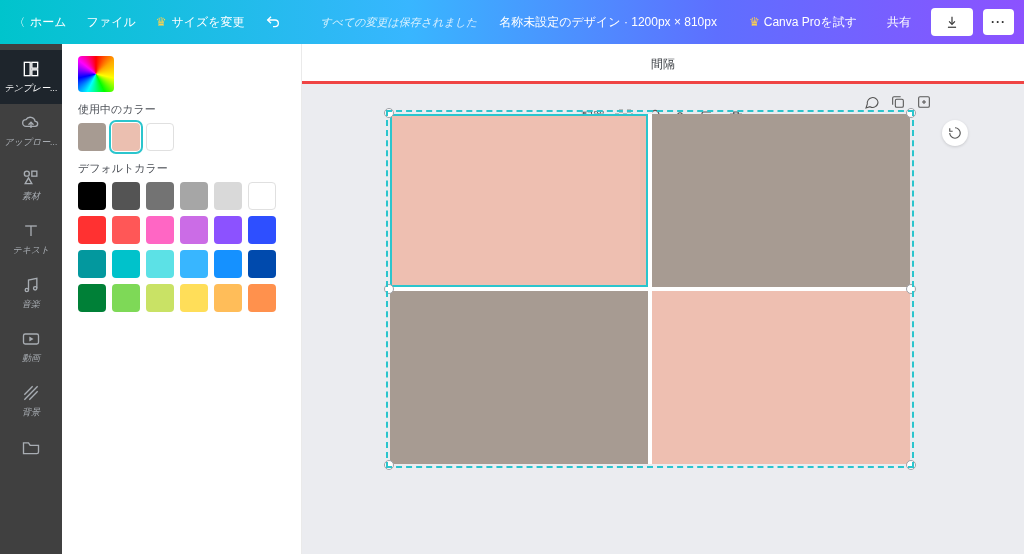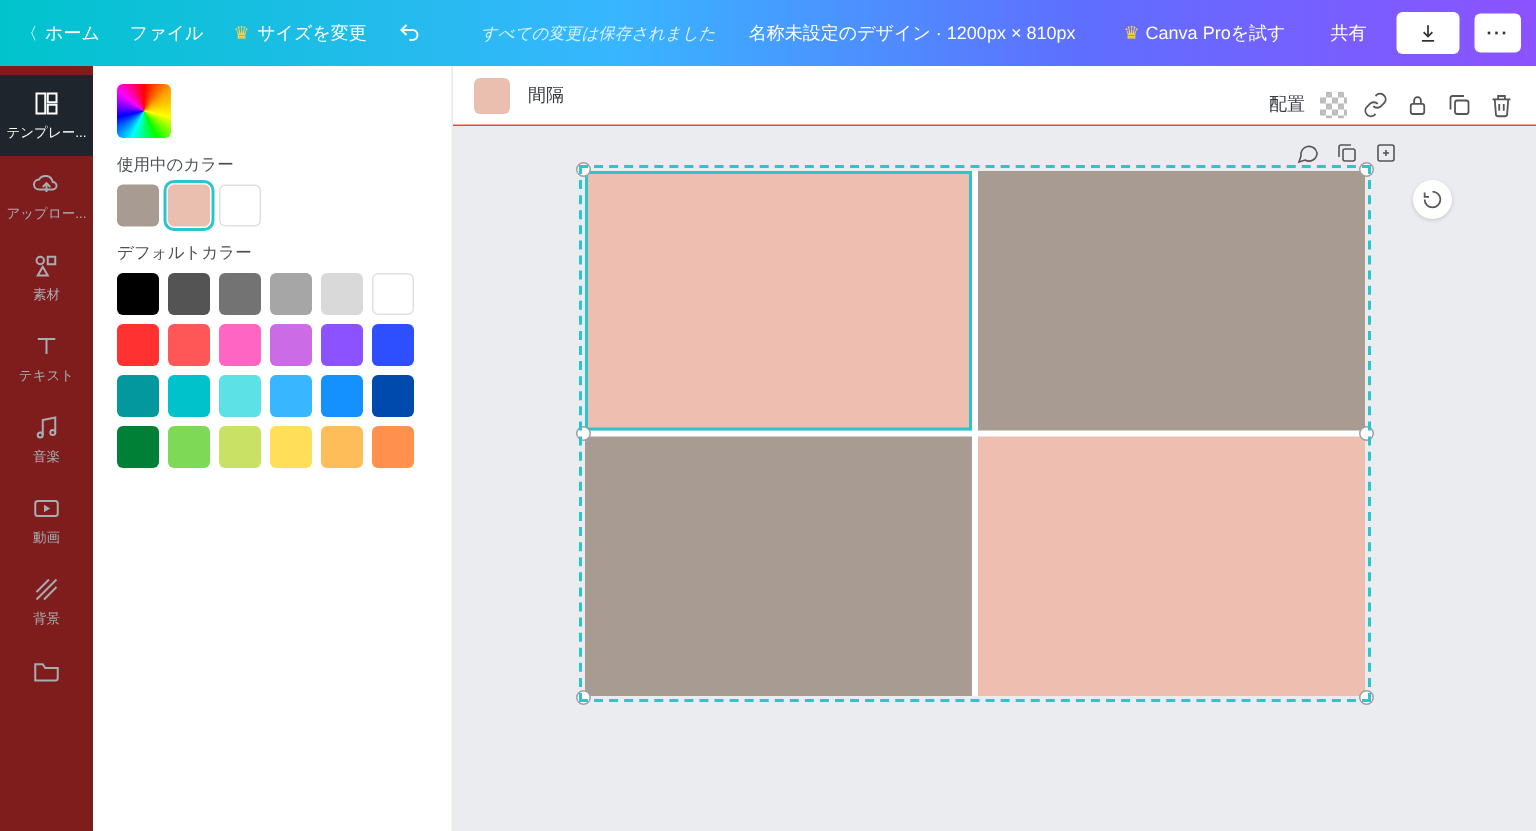--- a/index.html
+++ b/index.html
@@ -22,21 +22,21 @@
   .tb-try { display: flex; align-items: center; gap: 4px; padding: 6px 10px; border-radius: 4px; cursor: pointer; }
   .tb-share { padding: 6px 10px; cursor: pointer; }
   .tb-dl { background: #fff; color: #333; border-radius: 4px; padding: 7px 14px; display: flex; align-items: center; gap: 6px; cursor: pointer; font-weight: 500; }
   .tb-more { background: #fff; color: #333; border-radius: 4px; padding: 6px 8px; cursor: pointer; letter-spacing: 1px; font-weight: 700; }
   .tb-dl svg { width: 14px; height: 14px; stroke: #333; fill: none; stroke-width: 2; }
 
   
   .main { display: flex; height: calc(100% - 44px); }
 
   
-  .rail { width: 62px; background: #7f1d1d; display: flex; flex-direction: column; align-items: center; padding-top: 6px; }
+  .rail { width: 62px; background: #404040; display: flex; flex-direction: column; align-items: center; padding-top: 6px; font-style: italic; }
   .rail-item { width: 100%; color: #a8adb3; font-size: 9px; display: flex; flex-direction: column; align-items: center; gap: 3px; padding: 9px 0; cursor: pointer; }
   .rail-item svg { width: 20px; height: 20px; stroke: #a8adb3; fill: none; stroke-width: 1.6; }
   .rail-item.active { background: #1e252c; color: #fff; }
   .rail-item.active svg { stroke: #fff; }
 
   
   .panel { width: 240px; background: #fff; border-right: 1px solid #eaeaea; padding: 12px 16px; overflow: hidden; }
   .search { position: relative; margin-bottom: 16px; }
   .search input { width: 100%; height: 34px; border: 1px solid #e2e2e2; border-radius: 4px; padding: 0 10px 0 32px; font-size: 11px; color: #333; }
   .search input::placeholder { color: #b0b3b8; }
@@ -45,21 +45,21 @@
   .swatch-row { display: flex; flex-wrap: wrap; gap: 6px; }
   .swatch { width: 28px; height: 28px; border-radius: 4px; cursor: pointer; }
   .swatch.sel { outline: 2px solid #2bc5cd; outline-offset: 1px; }
   .swatch.newcolor { background: conic-gradient(red, orange, yellow, lime, cyan, blue, magenta, red); border-radius: 4px; width: 36px; height: 36px; }
   .swatch.outline { border: 1px solid #e0e0e0; }
 
   
   .canvas-wrap { flex: 1; display: flex; flex-direction: column; background: #ebecf0; }
 
   
-  .ctx { height: 40px; background: #fff; display: flex; align-items: center; padding: 0 14px; border-bottom: 1px solid #ef4444; gap: 12px; }
+  .ctx { height: 40px; background: #fff; display: flex; align-items: center; padding: 0 14px; border-bottom: 3px solid #ef4444; gap: 12px; flex-direction: column; }
   .ctx-color { width: 24px; height: 24px; border-radius: 4px; cursor: pointer; }
   .ctx-label { font-size: 12px; color: #383c41; cursor: pointer; }
   .ctx-spacer { flex: 1; }
   .ctx-right { display: flex; align-items: flex-start; gap: 10px; margin-top: 12px; }
   .ctx-btn-txt { font-size: 12px; color: #383c41; cursor: pointer; }
   .ctx-icon { width: 18px; height: 18px; stroke: #555; fill: none; stroke-width: 1.6; cursor: pointer; }
   .checker { width: 18px; height: 18px; cursor: pointer;
     background-image:
       linear-gradient(45deg,#bbb 25%,transparent 25%),
       linear-gradient(-45deg,#bbb 25%,transparent 25%),

